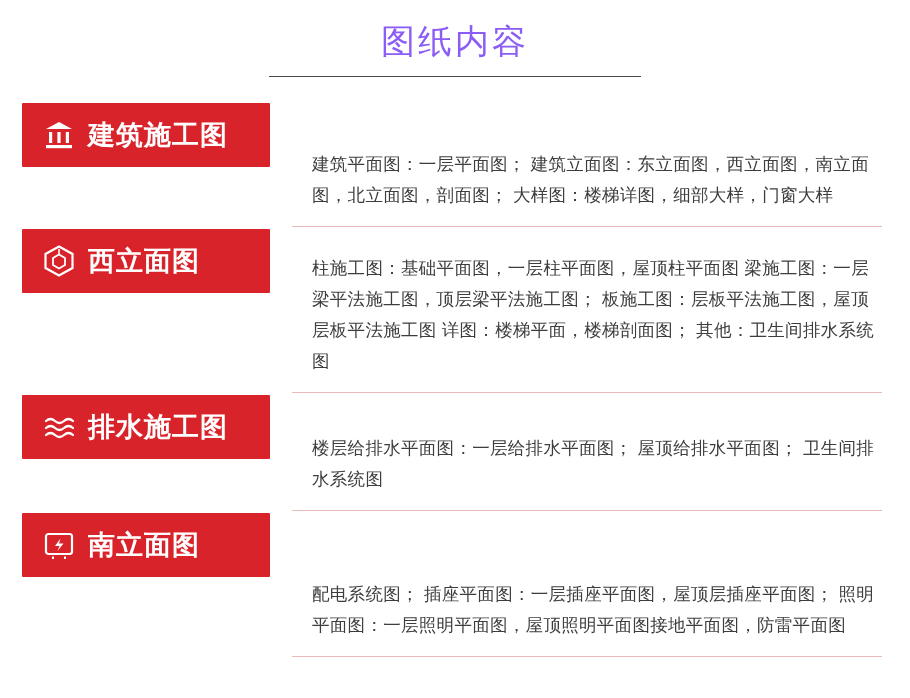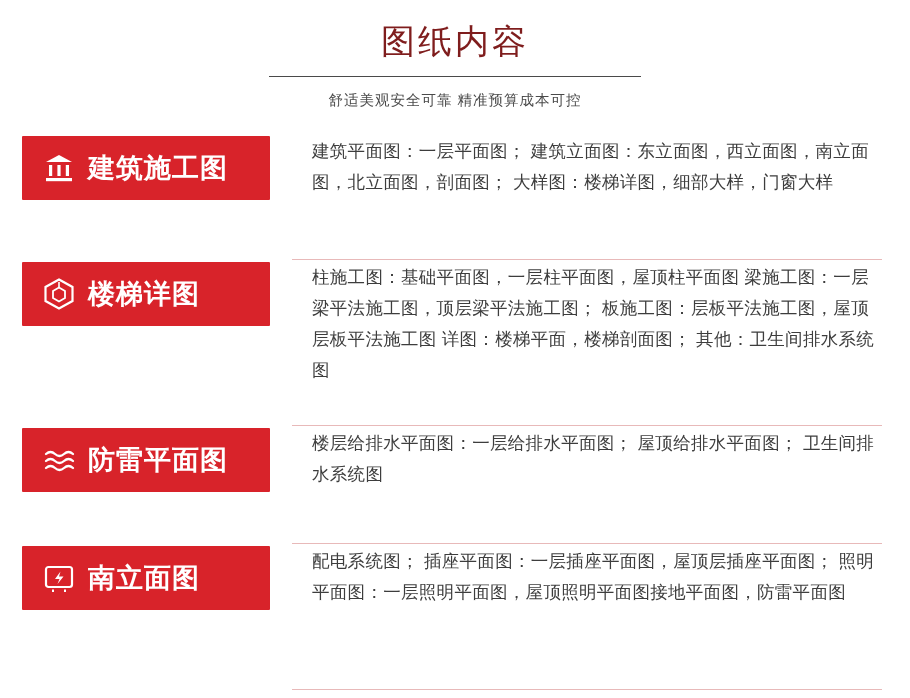--- a/index.html
+++ b/index.html
@@ -22,21 +22,21 @@
   }
 
   
   .header {
     text-align: center;
     padding-top: 18px;
   }
   .header-title {
     font-size: 34px;
     letter-spacing: 3px;
-    color: #7f1d1d;
+    color: #8b5cf6;
     font-weight: normal;
     line-height: 46px;
     margin: 0;
   }
   .header-rule {
     width: 372px;
     height: 1px;
     background: #4a4a4a;
     margin: 12px auto 0 auto;
   }
@@ -91,21 +91,21 @@
   }
 
   .desc-wrap {
     flex: 1 1 auto;
     padding-left: 42px;
     padding-right: 6px;
     box-sizing: border-box;
     min-height: 104px;
     display: flex;
     flex-direction: column;
-    justify-content: flex-start;
+    justify-content: flex-end;
   }
   .desc {
     font-size: 17.5px;
     line-height: 31px;
     color: #3d3d3d;
     letter-spacing: 0.3px;
   }
   .row-divider {
     position: absolute;
     left: 292px;
@@ -122,21 +122,20 @@
   .r3 .desc-wrap { min-height: 128px; }
 </style>
 </head>
 <body>
 
 <div class="page">
 
   <div class="header">
     <h1 class="header-title">图纸内容</h1>
     <div class="header-rule"></div>
-    <div class="header-sub">舒适美观安全可靠  精准预算成本可控</div>
   </div>
 
   <div class="rows">
 
     <div class="row r0">
       <div class="badge">
         <span class="badge-icon">
           <svg width="36" height="36" viewBox="0 0 36 36" fill="none">
             <path d="M18 5 L31 12 H5 Z" fill="#ffffff"></path>
             <rect x="8" y="15" width="3.2" height="11" fill="#ffffff"></rect>
@@ -155,38 +154,38 @@
 
     <div class="row r1">
       <div class="badge">
         <span class="badge-icon">
           <svg width="36" height="36" viewBox="0 0 36 36" fill="none">
             <path d="M18 3.5 L31.5 11 V25 L18 32.5 L4.5 25 V11 Z" stroke="#ffffff" stroke-width="2.2" fill="none"></path>
             <path d="M18 11.5 L24 15 V22 L18 25.5 L12 22 V15 Z" stroke="#ffffff" stroke-width="1.8" fill="none"></path>
             <path d="M18 11.5 V6" stroke="#ffffff" stroke-width="1.6"></path>
           </svg>
         </span>
-        <span class="badge-label">楼梯详图</span>
+        <span class="badge-label">西立面图</span>
       </div>
       <div class="desc-wrap">
         <div class="desc">柱施工图：基础平面图，一层柱平面图，屋顶柱平面图 梁施工图：一层梁平法施工图，顶层梁平法施工图；  板施工图：层板平法施工图，屋顶层板平法施工图 详图：楼梯平面，楼梯剖面图；  其他：卫生间排水系统图</div>
       </div>
       <div class="row-divider"></div>
     </div>
 
     <div class="row r2">
       <div class="badge">
         <span class="badge-icon">
           <svg width="36" height="36" viewBox="0 0 36 36" fill="none">
             <path d="M5 12 Q9.5 8 14 12 T23 12 T32 12" stroke="#ffffff" stroke-width="2.3" fill="none" stroke-linecap="round"></path>
             <path d="M5 19 Q9.5 15 14 19 T23 19 T32 19" stroke="#ffffff" stroke-width="2.3" fill="none" stroke-linecap="round"></path>
             <path d="M5 26 Q9.5 22 14 26 T23 26 T32 26" stroke="#ffffff" stroke-width="2.3" fill="none" stroke-linecap="round"></path>
           </svg>
         </span>
-        <span class="badge-label">防雷平面图</span>
+        <span class="badge-label">排水施工图</span>
       </div>
       <div class="desc-wrap">
         <div class="desc">楼层给排水平面图：一层给排水平面图；  屋顶给排水平面图；  卫生间排水系统图</div>
       </div>
       <div class="row-divider"></div>
     </div>
 
     <div class="row r3">
       <div class="badge">
         <span class="badge-icon">

